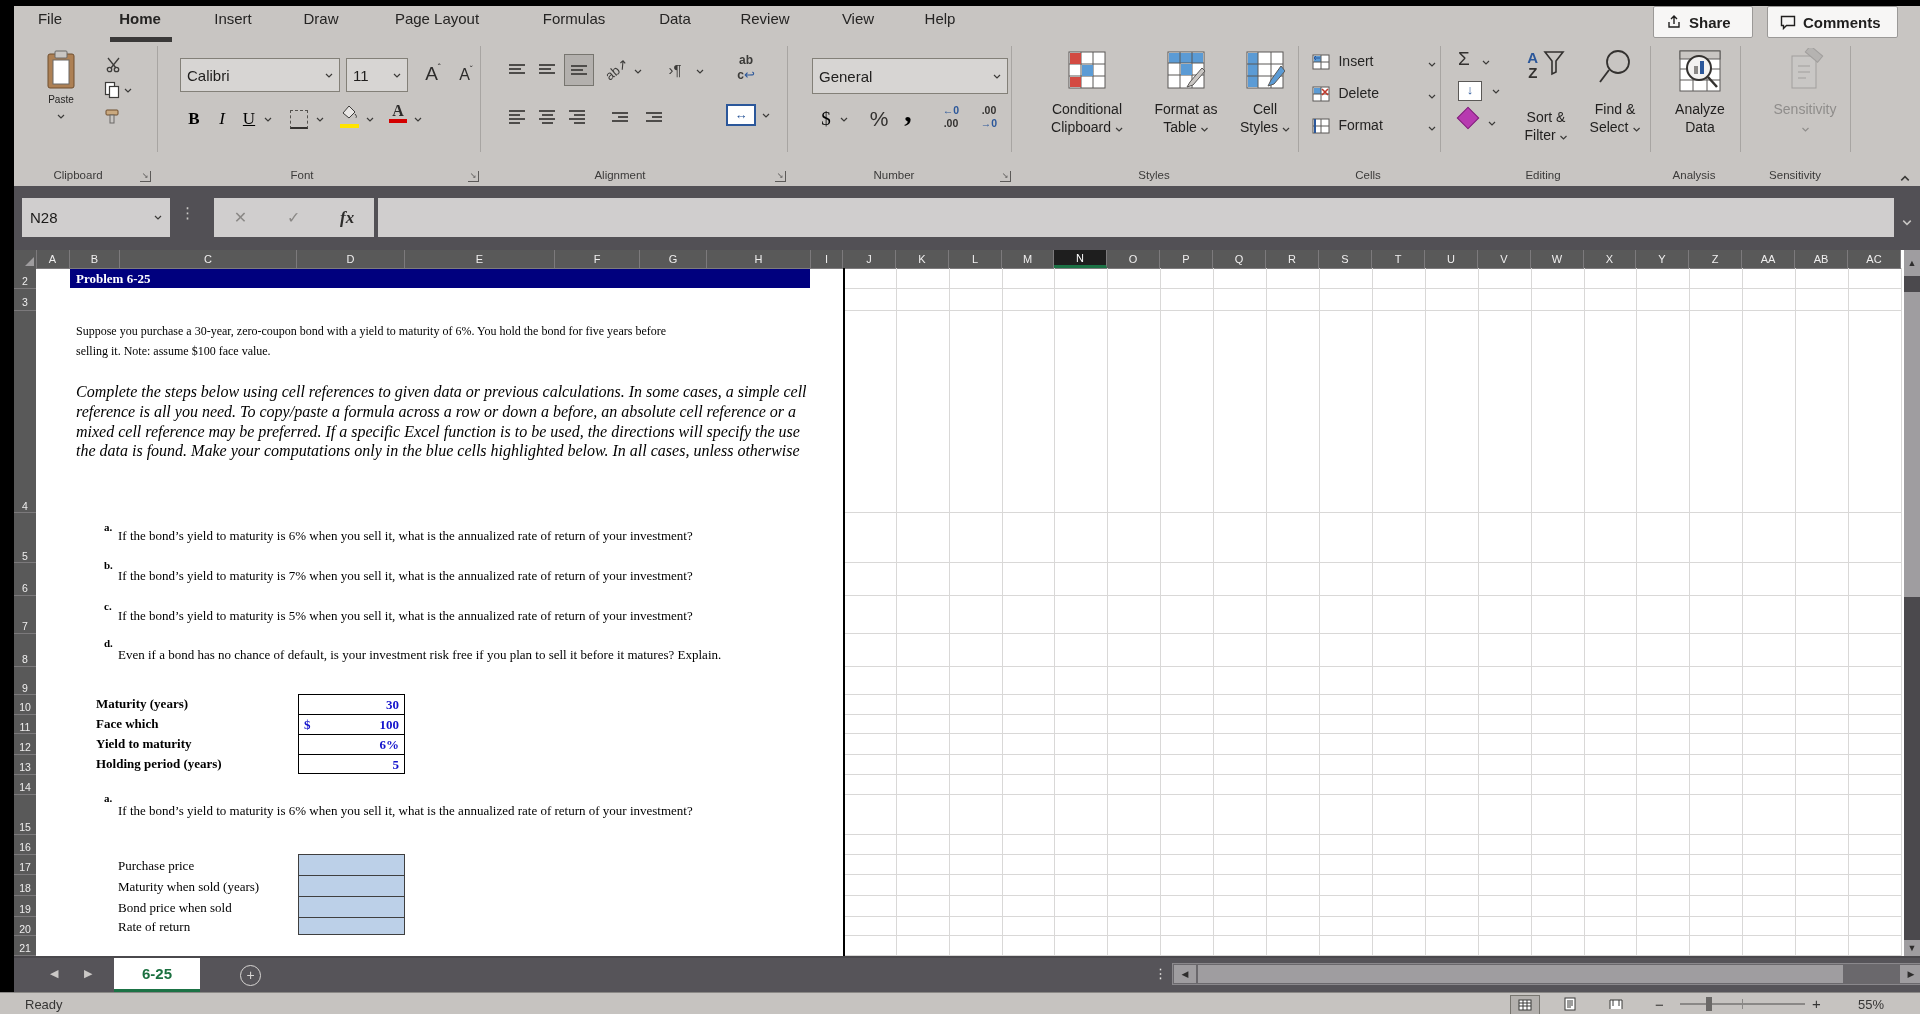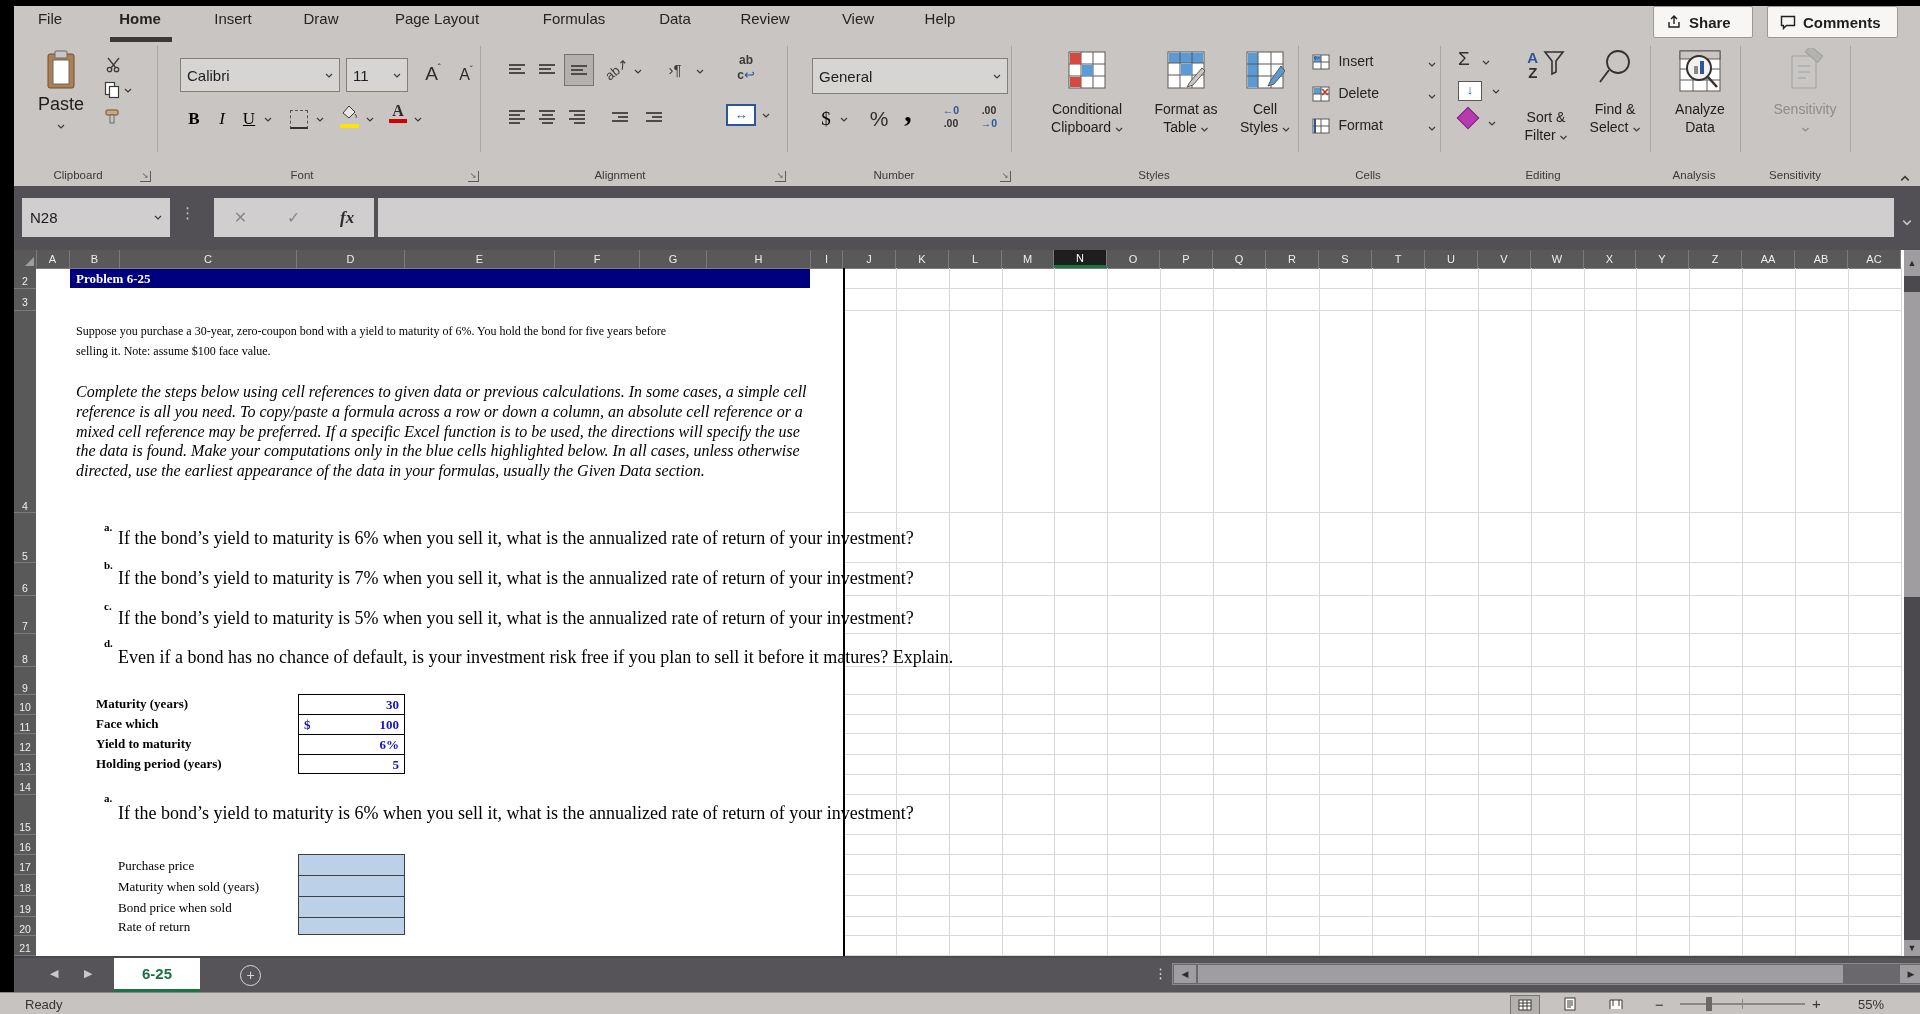--- a/index.html
+++ b/index.html
@@ -35,21 +35,21 @@
            color:#efeeee;font-size:11px;display:flex;align-items:center;justify-content:center;}
   .colhead.sel{background:#1e1e1e;border-bottom:3px solid #1b7245;color:#fff;}
   #gutter{position:absolute;top:18px;left:0;width:22px;height:688px;background:#595959;}
   .rownum{position:absolute;width:22px;text-align:center;font-size:10.5px;color:#efeeee;transform:translateY(-50%);}
   .rowline{position:absolute;left:0;width:22px;height:1px;background:#7b797b;}
   .hgrid{position:absolute;height:1px;background:#d9d8d7;}
   .vgrid{position:absolute;top:18px;width:1px;height:688px;background:#d9d8d7;}
   
   .serif{font-family:"Liberation Serif",serif;color:#000;}
   .qletter{position:absolute;font-weight:bold;font-size:11px;}
-  .qtext{position:absolute;font-size:18px;white-space:nowrap;}
+  .qtext{position:absolute;font-size:13px;white-space:nowrap;}
   .dlabel{position:absolute;font-weight:bold;font-size:13px;transform:translateY(-50%);white-space:nowrap;}
   .alabel{position:absolute;font-size:13px;transform:translateY(-50%);white-space:nowrap;}
   .dval{position:absolute;right:5px;font-weight:bold;font-size:13px;color:#1212cc;transform:translateY(-50%);}
   .dpre{position:absolute;left:5px;font-weight:bold;font-size:13px;color:#1212cc;transform:translateY(-50%);}
   
   #tabbar{top:956px;left:14px;width:1906px;height:36px;background:#565459;border-top:2px solid #4a484c;}
   #statusbar{top:992px;left:0;width:1920px;height:22px;background:#c6c3c0;border-top:1px solid #8a8886;
              font-size:13px;color:#363534;}
   .scrollbox{position:absolute;background:#9f9da0;display:flex;align-items:center;justify-content:center;color:#2e2d2d;}
 </style>
@@ -95,21 +95,21 @@
     <div class="gsep" style="left:1636px"></div>
     <div class="gsep" style="left:1726px"></div>
     <div class="gsep" style="left:1836px"></div>
 
     <div class="abs" style="left:18px;top:42px;width:58px;height:104px;text-align:center;">
       <svg width="32" height="40" viewBox="0 0 32 40" style="margin-top:2px">
         <rect x="3" y="4" width="26" height="34" rx="2" fill="#ad8054" stroke="#6f4e2e"></rect>
         <rect x="10" y="1" width="12" height="7" rx="1" fill="#c9c6c3" stroke="#6a6866"></rect>
         <rect x="8" y="10" width="16" height="24" fill="#fff" stroke="#6a6866"></rect>
       </svg>
-      <div style="font-size:18px;color:#201f1e;">Paste</div>
+      <div style="font-size:10px;color:#201f1e;">Paste</div>
       <span class="chv"><svg viewBox="0 0 8 5" width="8" height="5">
             <path d="M1 1l3 3 3-3" fill="none" stroke="#3c3b39" stroke-width="1.2"></path>
           </svg></span>
     </div>
     <div class="iconbtn" style="left:86px;top:48px;width:26px;height:20px;">
       <svg width="17" height="17" viewBox="0 0 17 17">
           <path d="M3 2l8 10M14 2L6 12" stroke="#3c3b39" stroke-width="1.3" fill="none"></path>
           <circle cx="4.5" cy="13.5" r="2.2" fill="none" stroke="#3c3b39" stroke-width="1.3"></circle>
           <circle cx="11.5" cy="13.5" r="2.2" fill="none" stroke="#3c3b39" stroke-width="1.3"></circle>
         </svg>
@@ -641,24 +641,23 @@
       <span class="serif" style="position:absolute;left:6px;top:2px;color:#fff;font-weight:bold;font-size:13px;">Problem 6-25</span>
     </div>
 
     <div id="intro" class="abs serif" style="left:62px;top:72px;font-size:12px;line-height:19.5px;white-space:nowrap;">
         <div>Suppose you purchase a 30-year, zero-coupon bond with a yield to maturity of 6%. You hold the bond for five years before</div>
         <div>selling it. Note: assume $100 face value.</div>
       </div>
 
     <div id="instructions" class="abs serif" style="left:62px;top:132px;font-size:16px;line-height:19.8px;font-style:italic;white-space:nowrap;">
         <div>Complete the steps below using cell references to given data or previous calculations. In some cases, a simple cell</div>
-        <div>reference is all you need. To copy/paste a formula across a row or down a column, an absolute cell reference or a</div>
+        <div>reference is all you need. To copy/paste a formula across a row or down a before, an absolute cell reference or a</div>
         <div>mixed cell reference may be preferred. If a specific Excel function is to be used, the directions will specify the use</div>
         <div>the data is found. Make your computations only in the blue cells highlighted below. In all cases, unless otherwise</div>
-        <div>directed, use the earliest appearance of the data in your formulas, usually the Given Data section.</div>
       </div>
 
     <div id="questions">
         <div class="abs serif qletter" style="left: 90px; top: 271px;">a.</div>
         <div class="abs serif qtext" style="left: 104px; top: 278px;">If the bond’s yield to maturity is 6% when you sell it, what is the annualized rate of return of your investment?</div>
         <div class="abs serif qletter" style="left: 90px; top: 309px;">b.</div>
         <div class="abs serif qtext" style="left: 104px; top: 318px;">If the bond’s yield to maturity is 7% when you sell it, what is the annualized rate of return of your investment?</div>
         <div class="abs serif qletter" style="left: 90px; top: 350px;">c.</div>
         <div class="abs serif qtext" style="left: 104px; top: 358px;">If the bond’s yield to maturity is 5% when you sell it, what is the annualized rate of return of your investment?</div>
         <div class="abs serif qletter" style="left: 90px; top: 387px;">d.</div>

